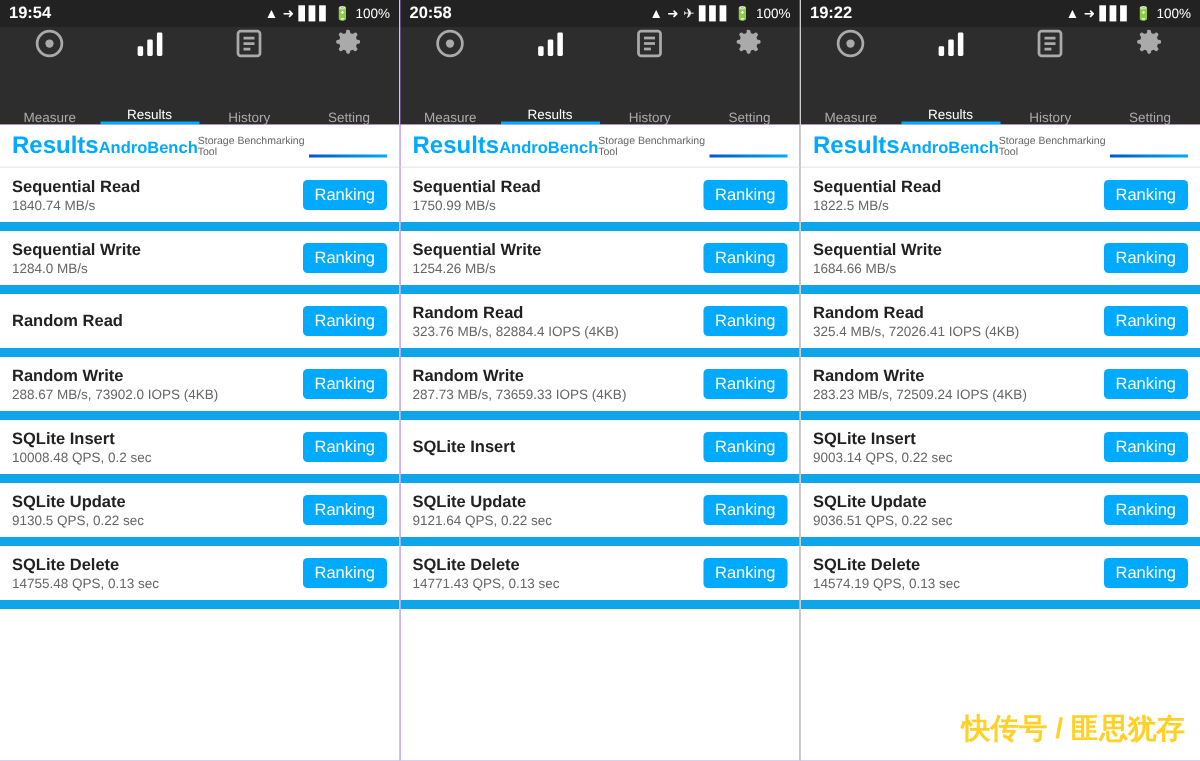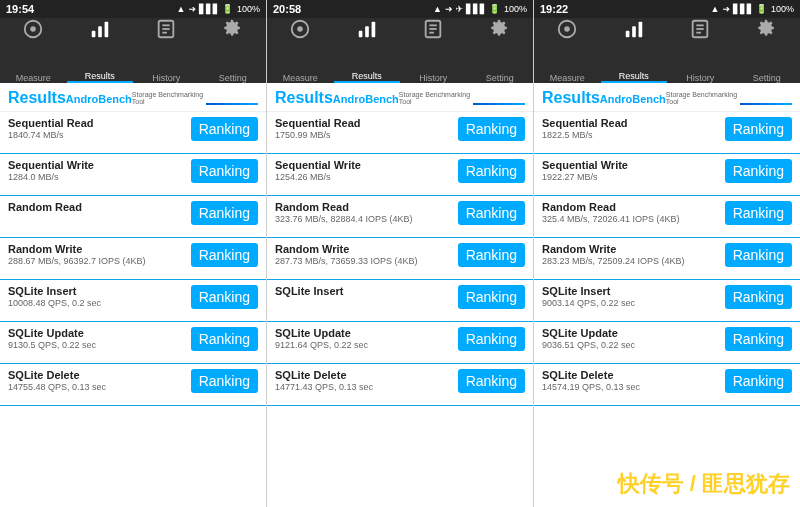--- a/index.html
+++ b/index.html
@@ -124,23 +124,23 @@
       width: 60px;
       height: 2px;
       background: linear-gradient(to right, #0055cc, #00aaff);
       margin-top: 2px;
     }
 
     
     .bench-row {
       display: flex;
       justify-content: space-between;
-      align-items: flex-start;
+      align-items: center;
       padding: 5px 8px;
-      border-bottom: 1px solid #0ea5e9;
+      border-bottom: 6px solid #0ea5e9;
       min-height: 42px;
     }
     .bench-info {
       flex: 1;
     }
     .bench-name {
       font-size: 11px;
       font-weight: bold;
       color: #222;
     }
@@ -148,31 +148,31 @@
       font-size: 9px;
       color: #666;
       margin-top: 1px;
     }
     .ranking-btn {
       background: #00aaff;
       color: #fff;
       border: none;
       border-radius: 3px;
       padding: 4px 8px;
-      font-size: 14px;
+      font-size: 11px;
       cursor: pointer;
       white-space: nowrap;
     }
 
     
     .watermark {
       position: absolute;
       bottom: 8px;
       right: 10px;
-      font-size: 22px;
+      font-size: 19px;
       color: rgba(255,200,0,0.85);
       font-weight: bold;
       pointer-events: none;
       z-index: 10;
     }
   </style>
 </head>
 <body>
 
 <div class="phones-container" id="phones-container">
@@ -245,21 +245,21 @@
     </div>
         <div class="bench-row">
       <div class="bench-info">
         <div class="bench-name">Random Read</div>
       </div>
       <button class="ranking-btn">Ranking</button>
     </div>
         <div class="bench-row">
       <div class="bench-info">
         <div class="bench-name">Random Write</div>
-        <div class="bench-value">288.67 MB/s, 96392.7 IOPS (4KB)</div>
+        <div class="bench-value">288.67 MB/s, 73902.0 IOPS (4KB)</div>
       </div>
       <button class="ranking-btn">Ranking</button>
     </div>
         <div class="bench-row">
       <div class="bench-info">
         <div class="bench-name">SQLite Insert</div>
         <div class="bench-value">10008.48 QPS, 0.2 sec</div>
       </div>
       <button class="ranking-btn">Ranking</button>
     </div>
@@ -439,21 +439,21 @@
         <div class="bench-row">
       <div class="bench-info">
         <div class="bench-name">Sequential Read</div>
         <div class="bench-value">1822.5 MB/s</div>
       </div>
       <button class="ranking-btn">Ranking</button>
     </div>
         <div class="bench-row">
       <div class="bench-info">
         <div class="bench-name">Sequential Write</div>
-        <div class="bench-value">1922.27 MB/s</div>
+        <div class="bench-value">1684.66 MB/s</div>
       </div>
       <button class="ranking-btn">Ranking</button>
     </div>
         <div class="bench-row">
       <div class="bench-info">
         <div class="bench-name">Random Read</div>
         <div class="bench-value">325.4 MB/s, 72026.41 IOPS (4KB)</div>
       </div>
       <button class="ranking-btn">Ranking</button>
     </div>

